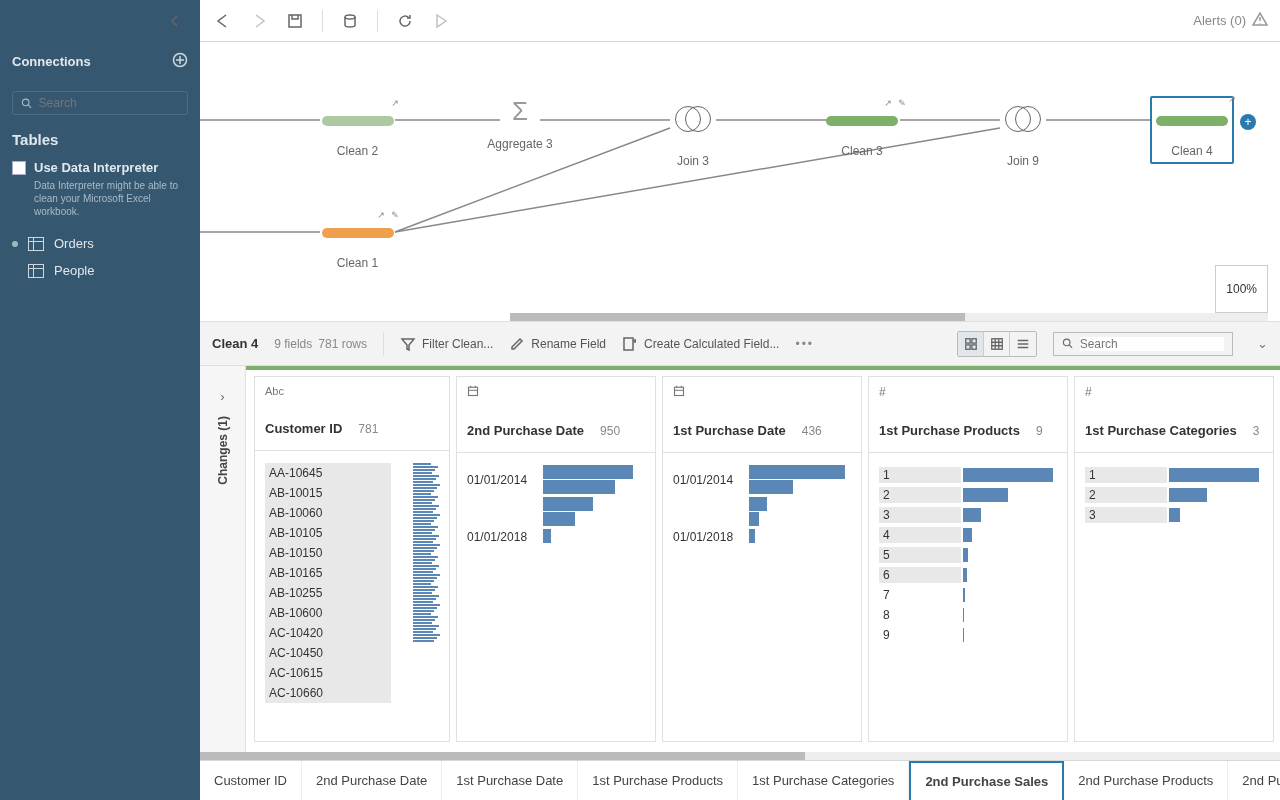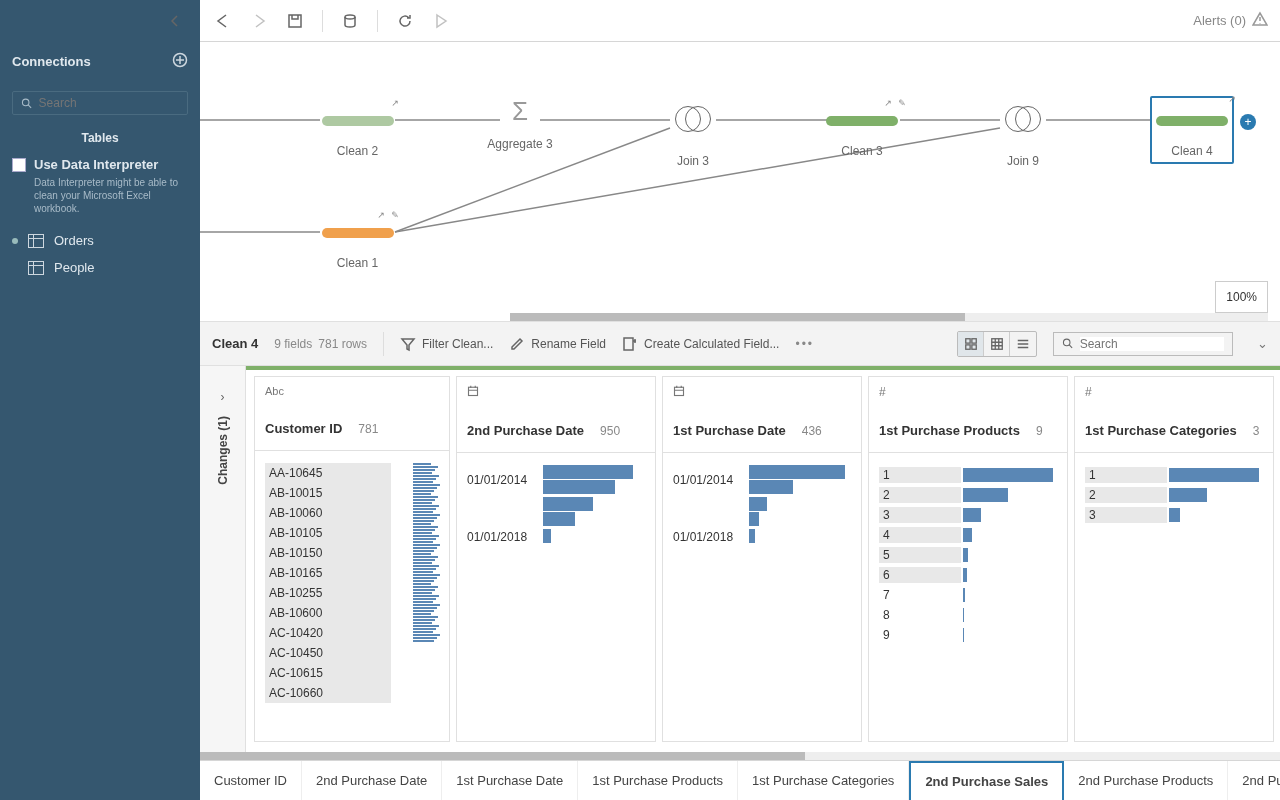--- a/index.html
+++ b/index.html
@@ -11,21 +11,21 @@
 .sidebar-top { height: 42px; display: flex; justify-content: flex-end; align-items: center; padding-right: 14px; }
 .sidebar-top svg { stroke: #cdd7df; }
 .sidebar-section-hd { display: flex; justify-content: space-between; align-items: center; padding: 10px 12px; font-weight: 600; }
 .sidebar-section-hd .plus-icon svg { stroke: #cdd7df; }
 .conn-current { background: #2b4c62; padding: 8px 12px; display: flex; align-items: center; gap: 8px; }
 .conn-current .title { font-size: 13px; color: #e8eef2; }
 .conn-current .sub { font-size: 10px; color: #a8bbc8; }
 .search-wrap { padding: 10px 12px; }
 .search-box { display: flex; align-items: center; gap: 6px; border: 1px solid #4a6b80; padding: 4px 8px; border-radius: 2px; }
 .search-box input { background: transparent; border: none; outline: none; color: #e0e8ee; font-size: 12px; width: 100%; }
-.tables-hd { padding: 6px 12px; font-weight: 600; font-size: 12px; text-align: center; }
+.tables-hd { padding: 6px 12px; font-weight: 600; font-size: 15px; }
 .interp { padding: 6px 12px 12px 12px; }
 .interp-row { display: flex; align-items: center; gap: 8px; }
 .interp-row .cb { width: 14px; height: 14px; border: 1px solid #aac; background: #fff; flex-shrink: 0; }
 .interp .note { font-size: 10px; color: #a8bbc8; padding: 4px 0 0 22px; line-height: 1.3; }
 .table-item { display: flex; align-items: center; gap: 10px; padding: 6px 12px 6px 28px; cursor: pointer; }
 .table-item .dot { width: 6px; height: 6px; border-radius: 50%; background: #9bb; margin-left: -16px; }
 .table-icon { width: 16px; height: 14px; border: 1px solid #cdd7df; position: relative; }
 .table-icon::before { content: ""; position: absolute; top: 3px; left: 0; right: 0; border-top: 1px solid #cdd7df; }
 .table-icon::after { content: ""; position: absolute; top: 0; bottom: 0; left: 4px; border-left: 1px solid #cdd7df; }
 
@@ -49,21 +49,21 @@
 .sigma { font-size: 26px; color: #999; }
 .clean-bar { width: 72px; height: 10px; border-radius: 5px; margin: 14px auto 0; }
 .clean-green-light { background: #aec9a2; }
 .clean-green { background: #7fb069; }
 .clean-orange { background: #f0a04c; }
 .node-label { margin-top: 18px; }
 .node-badges { position: absolute; top: -4px; right: -6px; display: flex; gap: 2px; }
 .node-badges span { width: 12px; height: 12px; font-size: 9px; color: #888; }
 .node-selected { border: 2px solid #2a7ab0; padding: 4px; border-radius: 2px; }
 .plus-fab { position: absolute; width: 16px; height: 16px; border-radius: 50%; background: #2a7ab0; color: #fff; font-size: 12px; line-height: 16px; text-align: center; }
-.zoom { position: absolute; bottom: 8px; right: 12px; border: 1px solid #ccc; padding: 8px 10px; font-size: 12px; background: #fff; }
+.zoom { position: absolute; bottom: 8px; right: 12px; border: 1px solid #ccc; padding: 16px 10px; font-size: 12px; background: #fff; }
 .hscroll { position: absolute; bottom: 0; left: 310px; right: 12px; height: 8px; background: #eee; }
 .hscroll div { height: 100%; width: 60%; background: #bbb; }
 
 
 .step-bar { height: 44px; background: #f3f3f3; border-bottom: 1px solid #e0e0e0; display: flex; align-items: center; padding: 0 12px; gap: 16px; }
 .step-name { font-weight: 600; }
 .step-meta { color: #888; font-size: 12px; }
 .step-sep { width: 1px; height: 24px; background: #ddd; }
 .step-action { display: flex; align-items: center; gap: 6px; color: #555; cursor: pointer; font-size: 12px; }
 .view-toggle { display: flex; border: 1px solid #bbb; border-radius: 2px; overflow: hidden; margin-left: auto; }

